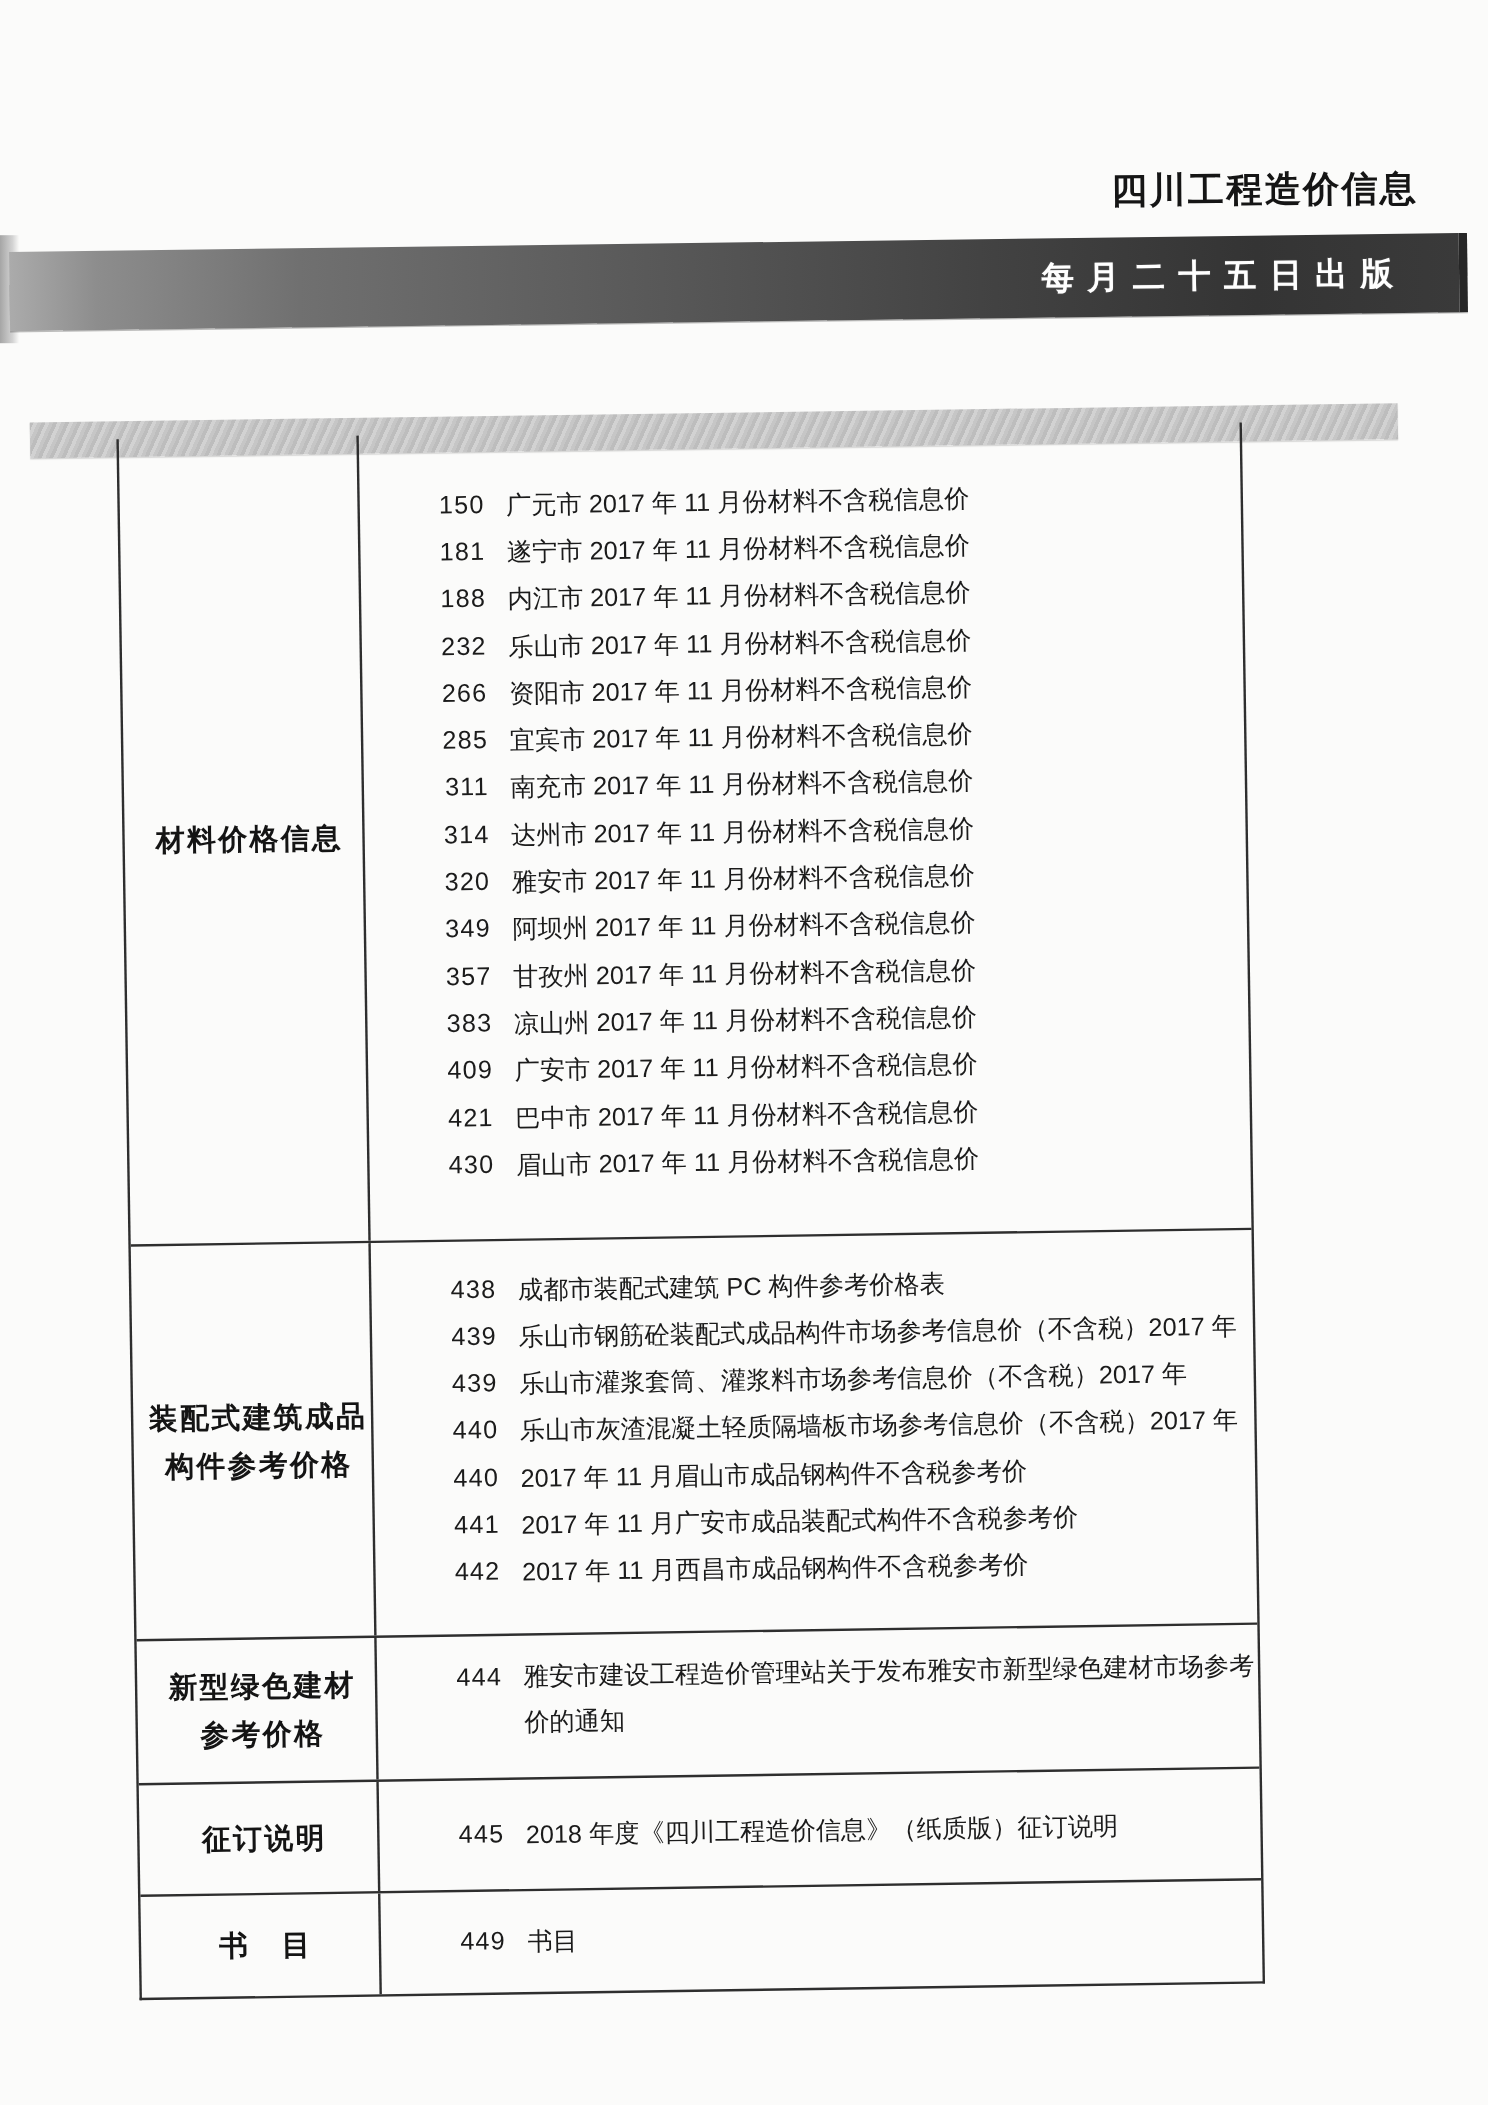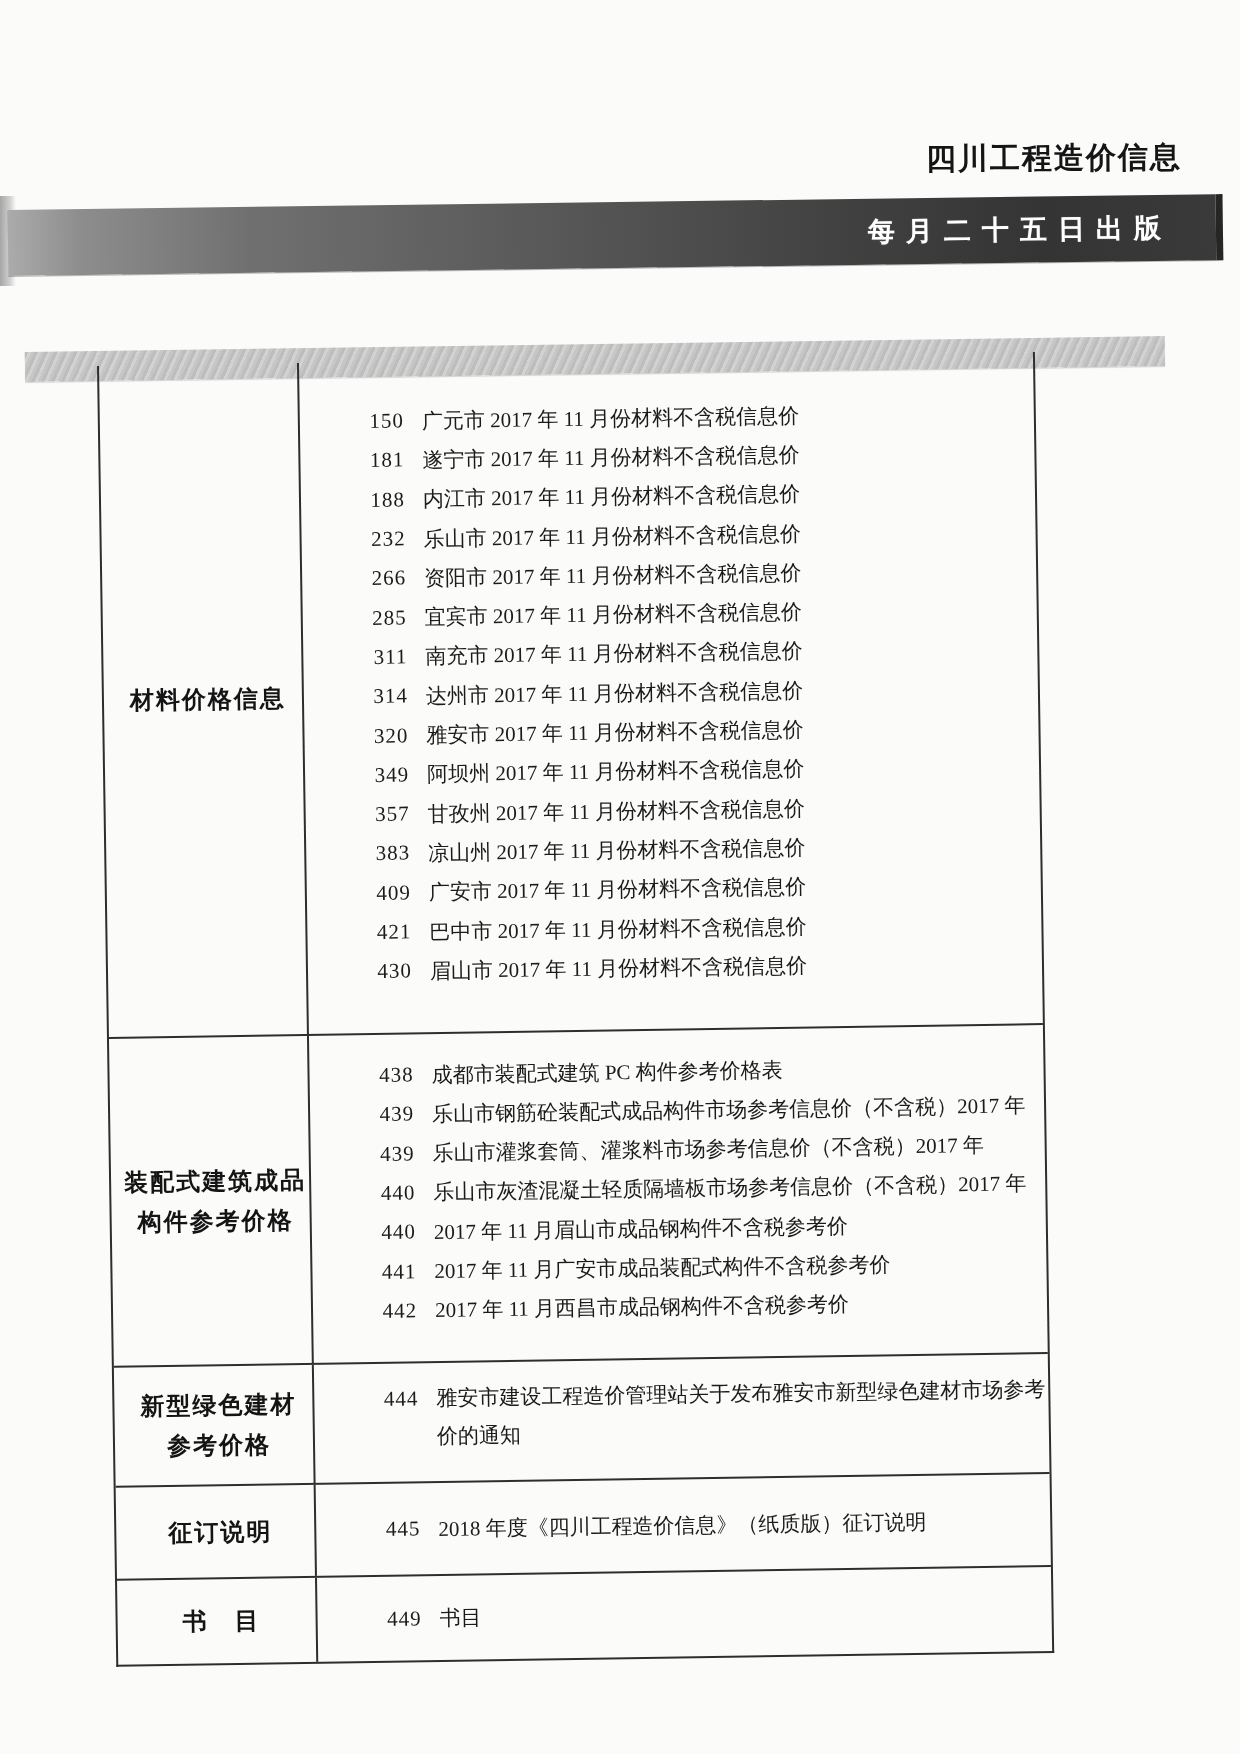--- a/index.html
+++ b/index.html
@@ -4,21 +4,21 @@
 <style>
   html,body{margin:0;padding:0;}
   body{
     width:1240px;height:1754px;
     background:#fbfbfa;
     font-family:"Liberation Sans","DejaVu Sans",sans-serif;
     color:#1b1b1b;
     position:relative;
     overflow:hidden;
   }
-  .page{position:absolute;inset:0;font-family:Liberation Serif, serif;}
+  .page{position:absolute;inset:0;}
 
   
   .masthead{
     position:absolute;top:138px;right:58px;
     font-size:30px;font-weight:bold;letter-spacing:2px;
     color:#151515;
     transform:rotate(-0.4deg);
   }
 
   

